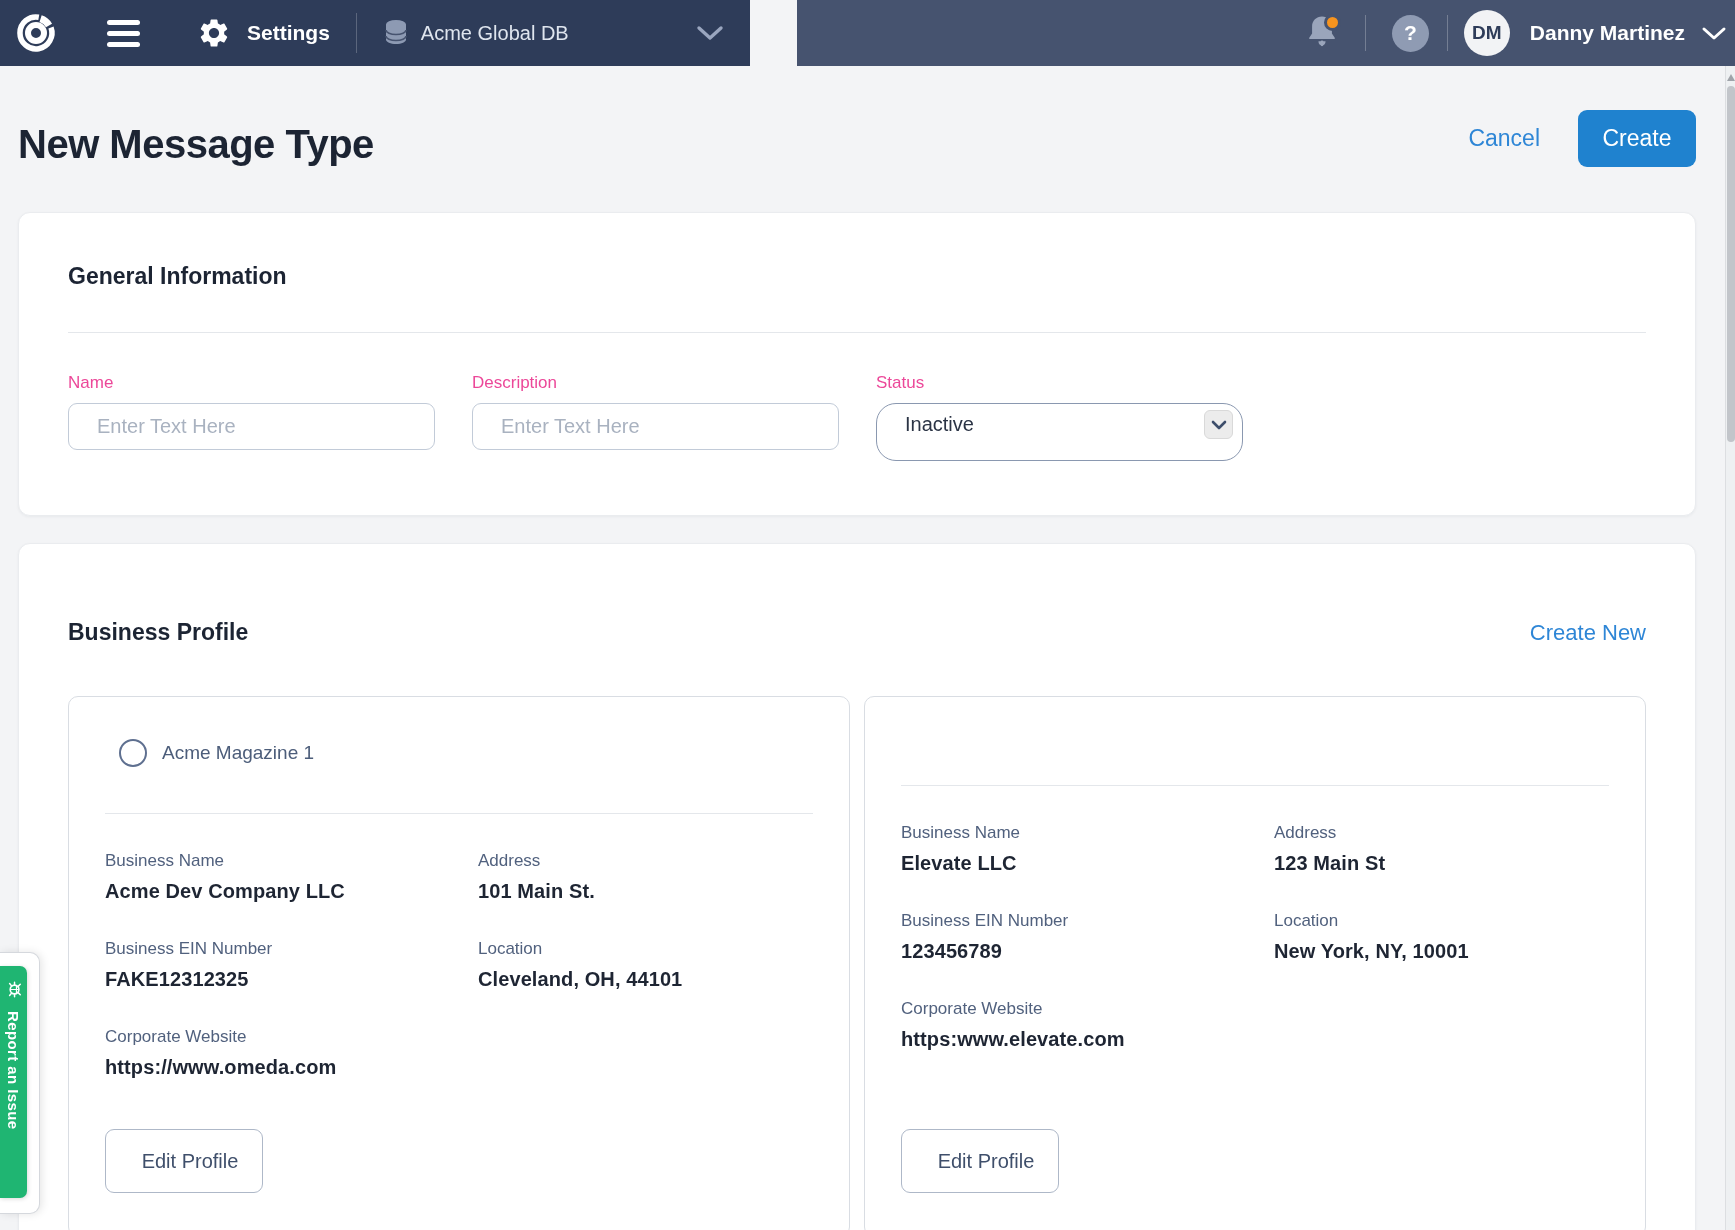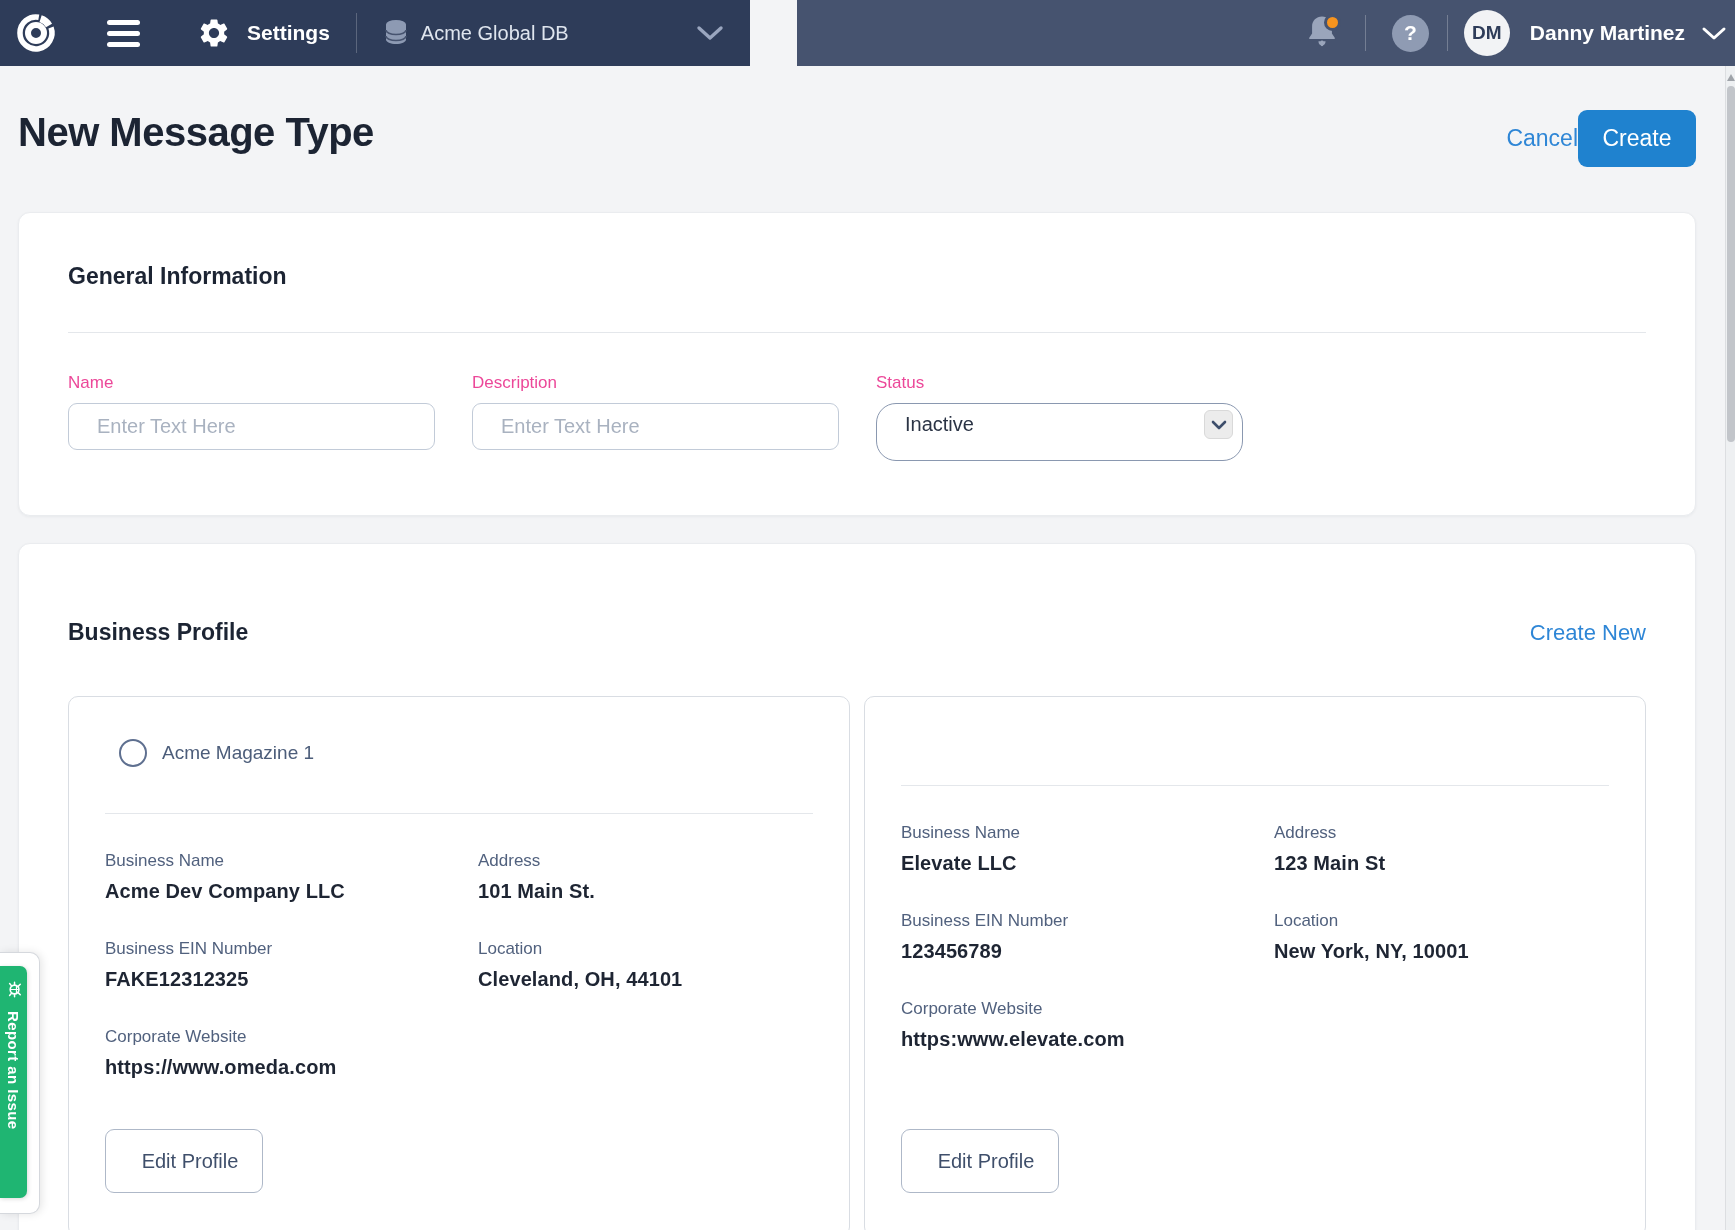--- a/index.html
+++ b/index.html
@@ -38,24 +38,24 @@
   .help-circle { width:37px; height:37px; border-radius:50%; background:#8f9bb3;
     color:#fff; font-size:21px; font-weight:700; display:flex; align-items:center;
     justify-content:center; margin:0 18px 0 26px; cursor:pointer; }
   .avatar { width:46px; height:46px; border-radius:50%; background:#f2f3f5;
     color:#2e3c59; font-size:19px; font-weight:700; display:flex; align-items:center;
     justify-content:center; margin:0 20px 0 16px; }
   .user-name { color:#fff; font-size:21px; font-weight:700; margin-right:16px; }
 
   
   .page { padding:0 39px 0 18px; }
-  .title-row { margin-top:44px; display:flex; align-items:flex-start; justify-content:space-between;gap:27px; }
+  .title-row { margin-top:44px; display:flex; align-items:flex-end; justify-content:space-between;gap:27px; }
   .page-title { font-size:40px; font-weight:700; color:#1c2433; letter-spacing:-.5px; }
   .header-actions { display:flex; align-items:center; }
-  .cancel-link { color:#2e86d6; font-size:23px; cursor:pointer; }
+  .cancel-link { color:#2e86d6; font-size:23px; margin-right:38px; cursor:pointer; }
   .create-btn { width:118px; height:57px; background:#1f82cf; border:none; border-radius:9px;
     color:#fff; font-size:23px; font-family:inherit; cursor:pointer; }
 
   
   .card { background:#fff; border:1px solid #eaecef; border-radius:12px;
     box-shadow:0 1px 3px rgba(20,30,50,.05); }
   .gen-card { margin-top:45px; padding:50px 49px 54px 49px; }
   .card-title { font-size:23px; font-weight:700; color:#1c2433; }
   .card-divider { height:1px; background:#e4e7eb; margin-top:42px; }
   .fields-row { display:flex; gap:37px; margin-top:40px; }

